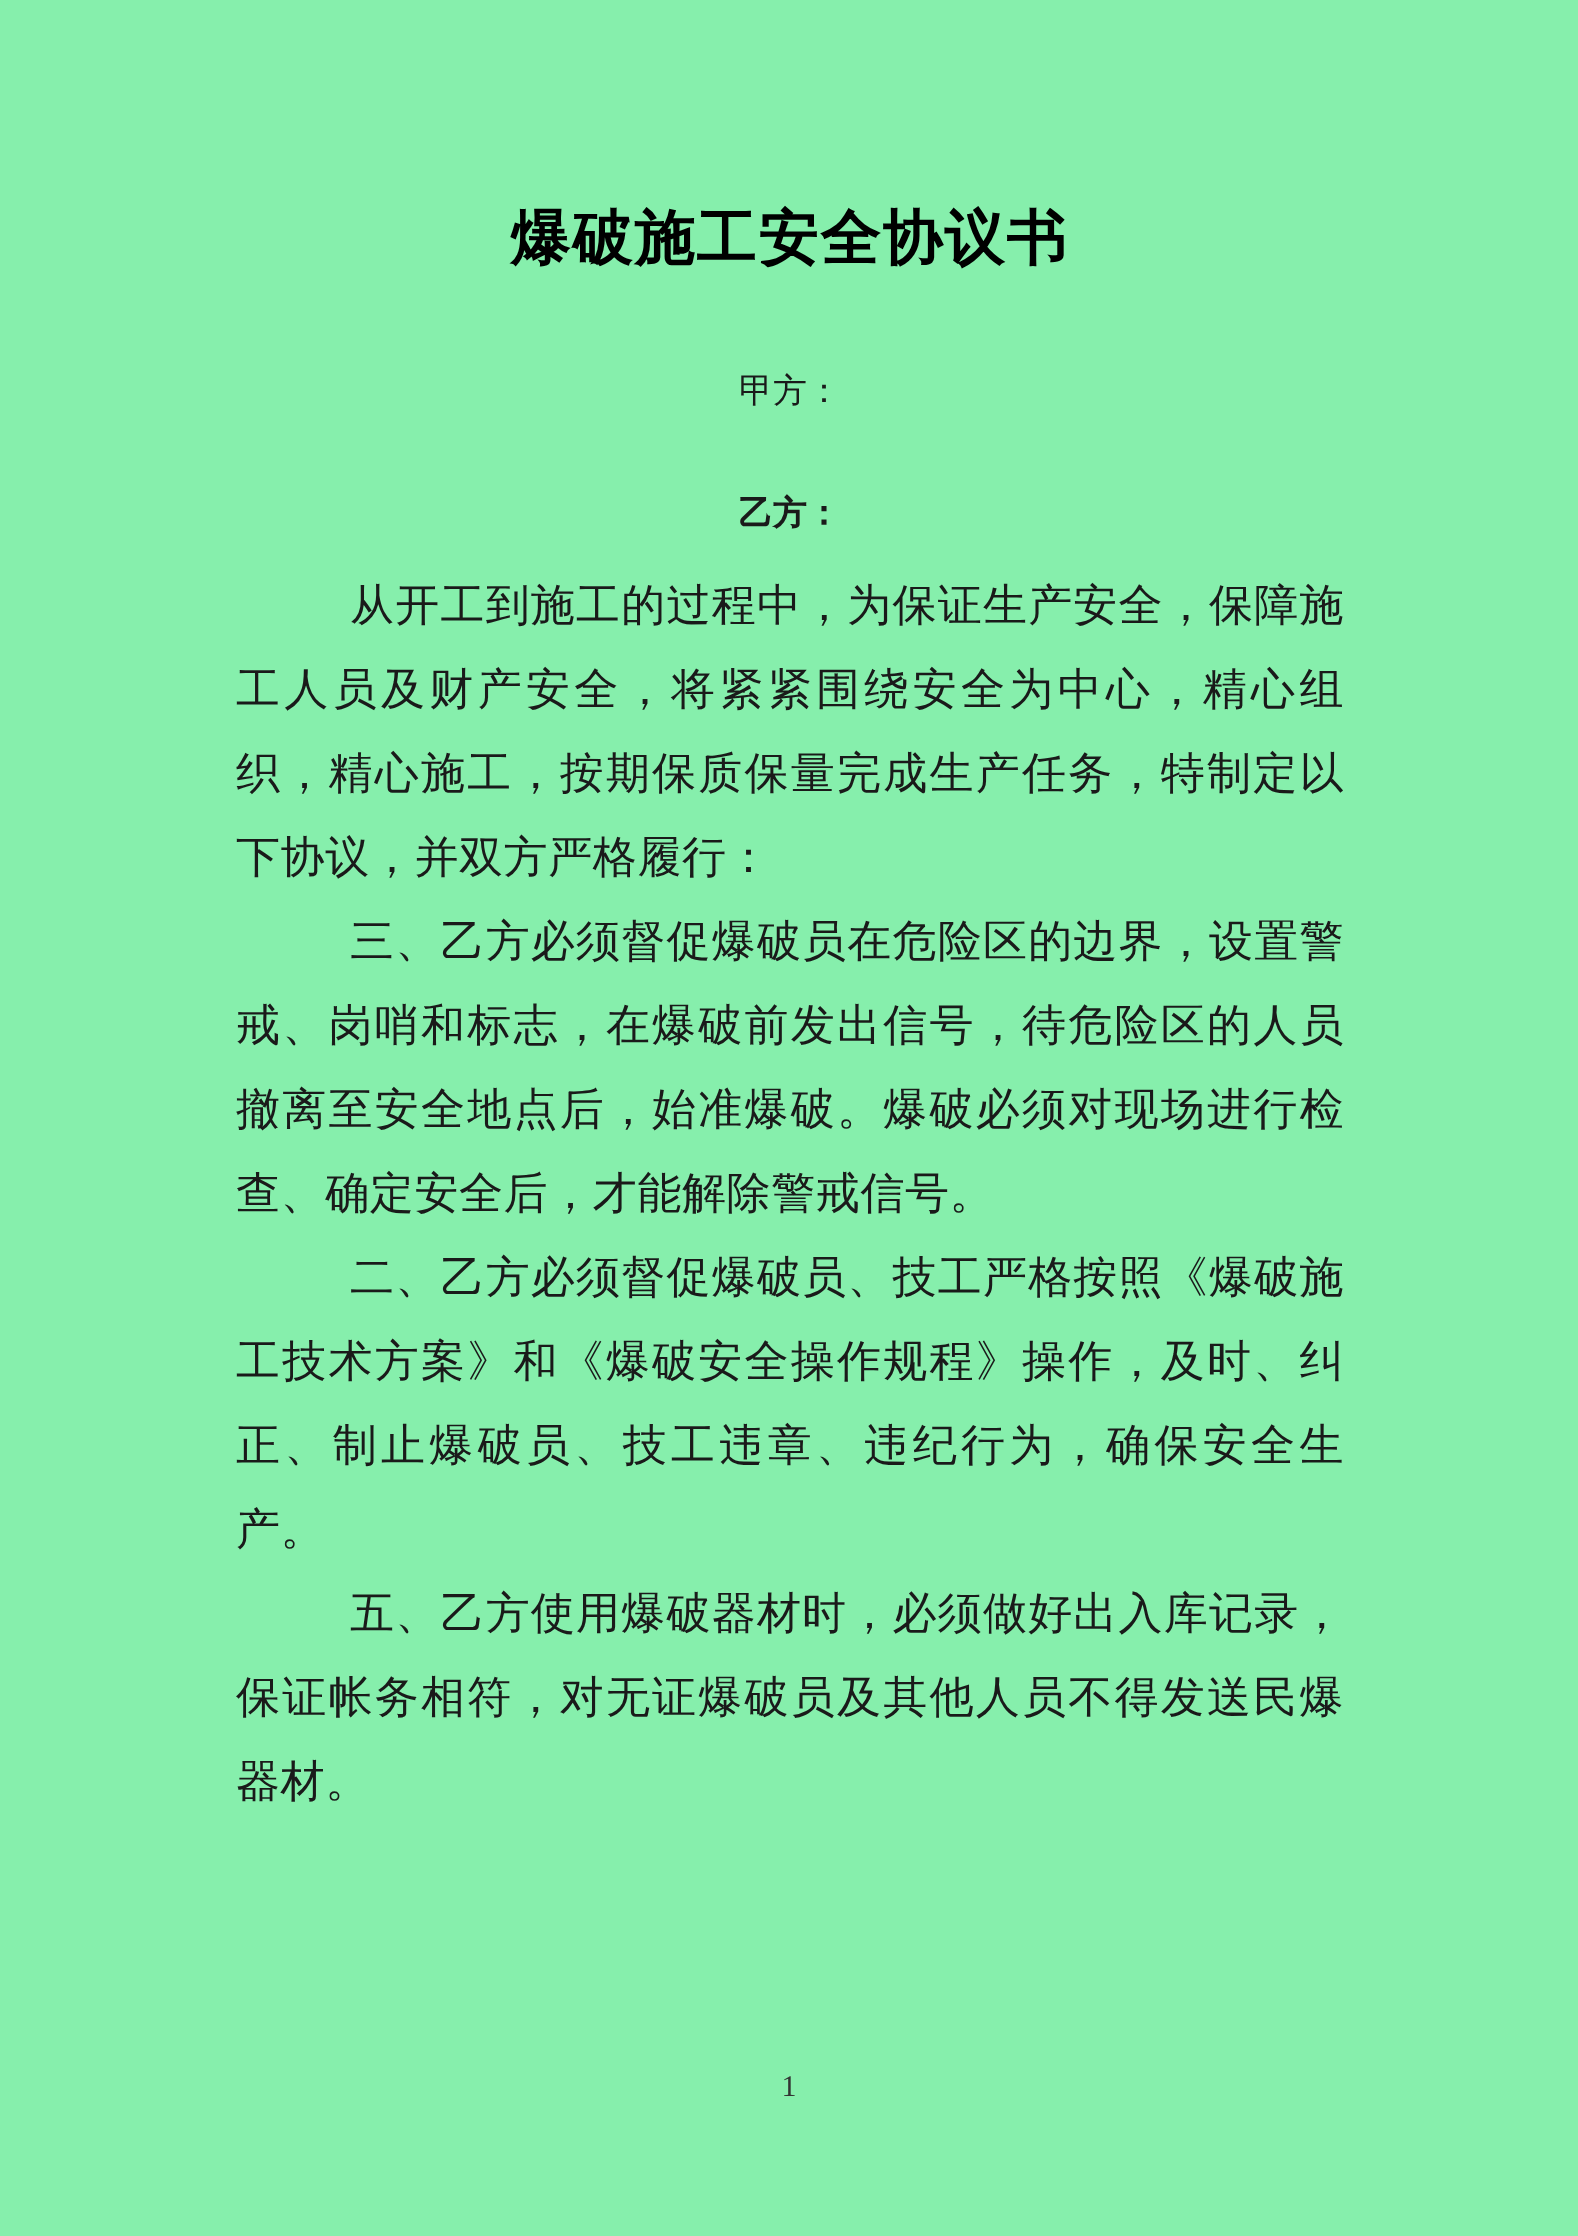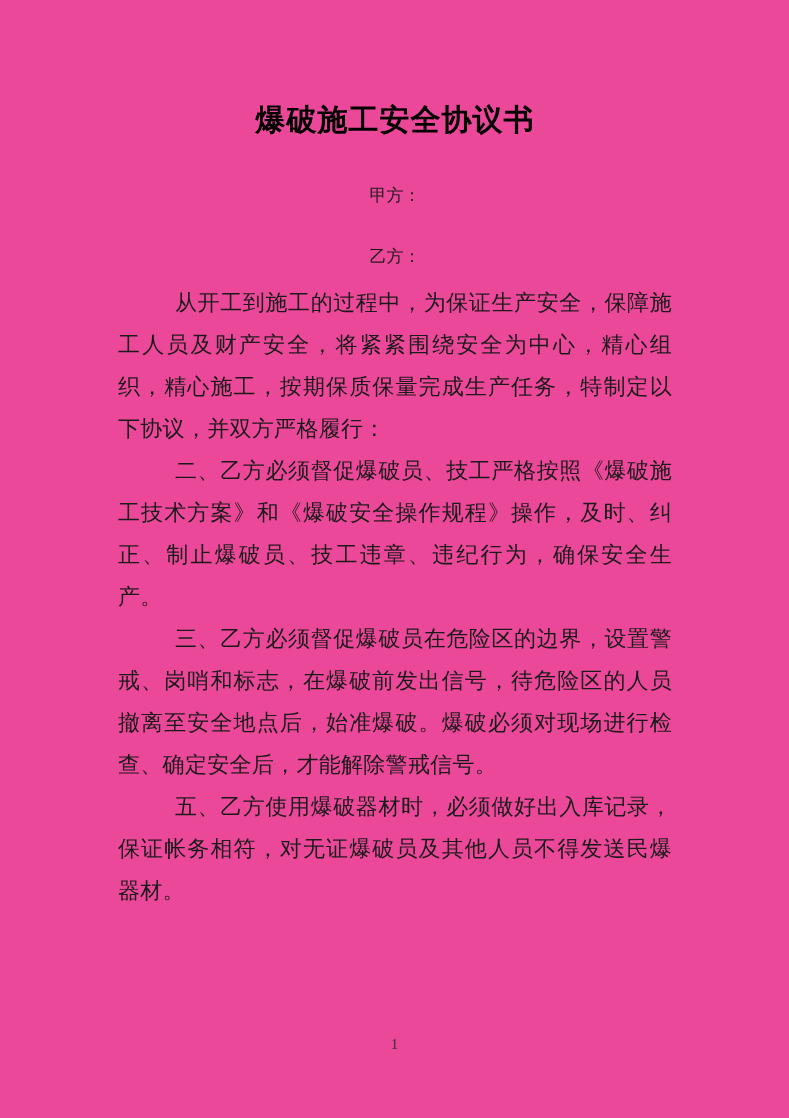--- a/index.html
+++ b/index.html
@@ -1,20 +1,20 @@
 <!DOCTYPE html>
 <html><head>
 <meta charset="utf-8">
 <style>
   html, body { margin: 0; padding: 0; background: #ffffff; }
   .page {
     position: relative;
     width: 789px;
     height: 1118px;
-    background: #ec4899;
+    background: #86efac;
     box-sizing: border-box;
     padding: 0 117px 0 118px;
     overflow: hidden;
     font-family: "Liberation Serif", "DejaVu Serif", serif;
     color: #1a1a1a;
   }
   .doc-title {
     margin: 0;
     padding-top: 97px;
     font-size: 30px;
@@ -23,21 +23,21 @@
     letter-spacing: 1px;
     text-align: center;
     color: #000000;
   }
   .party {
     margin: 32px 0 0 0;
     font-size: 17px;
     line-height: 42px;
     text-align: center;
   }
-  .party-b { margin-top: 19px; }
+  .party-b { margin-top: 19px; font-weight: bold; }
   .body-para {
     margin: 0;
     font-size: 22px;
     line-height: 42px;
     letter-spacing: 0.3px;
     text-align: justify;
     text-indent: 57px;
     color: #1a1a1a;
   }
   .body-para.first { margin-top: 4px; }
@@ -55,18 +55,18 @@
 </head>
 <body>
 
 <div class="page">
   <h1 class="doc-title">爆破施工安全协议书</h1>
 
   <p class="party">甲方：</p>
   <p class="party party-b">乙方：</p>
 
   <p class="body-para first">从开工到施工的过程中，为保证生产安全，保障施工人员及财产安全，将紧紧围绕安全为中心，精心组织，精心施工，按期保质保量完成生产任务，特制定以下协议，并双方严格履行：</p>
+  <p class="body-para">三、乙方必须督促爆破员在危险区的边界，设置警戒、岗哨和标志，在爆破前发出信号，待危险区的人员撤离至安全地点后，始准爆破。爆破必须对现场进行检查、确定安全后，才能解除警戒信号。</p>
   <p class="body-para">二、乙方必须督促爆破员、技工严格按照《爆破施工技术方案》和《爆破安全操作规程》操作，及时、纠正、制止爆破员、技工违章、违纪行为，确保安全生产。</p>
-  <p class="body-para">三、乙方必须督促爆破员在危险区的边界，设置警戒、岗哨和标志，在爆破前发出信号，待危险区的人员撤离至安全地点后，始准爆破。爆破必须对现场进行检查、确定安全后，才能解除警戒信号。</p>
   <p class="body-para">五、乙方使用爆破器材时，必须做好出入库记录，保证帐务相符，对无证爆破员及其他人员不得发送民爆器材。</p>
 
   <div class="page-number">1</div>
 </div>
 
 </body></html>

